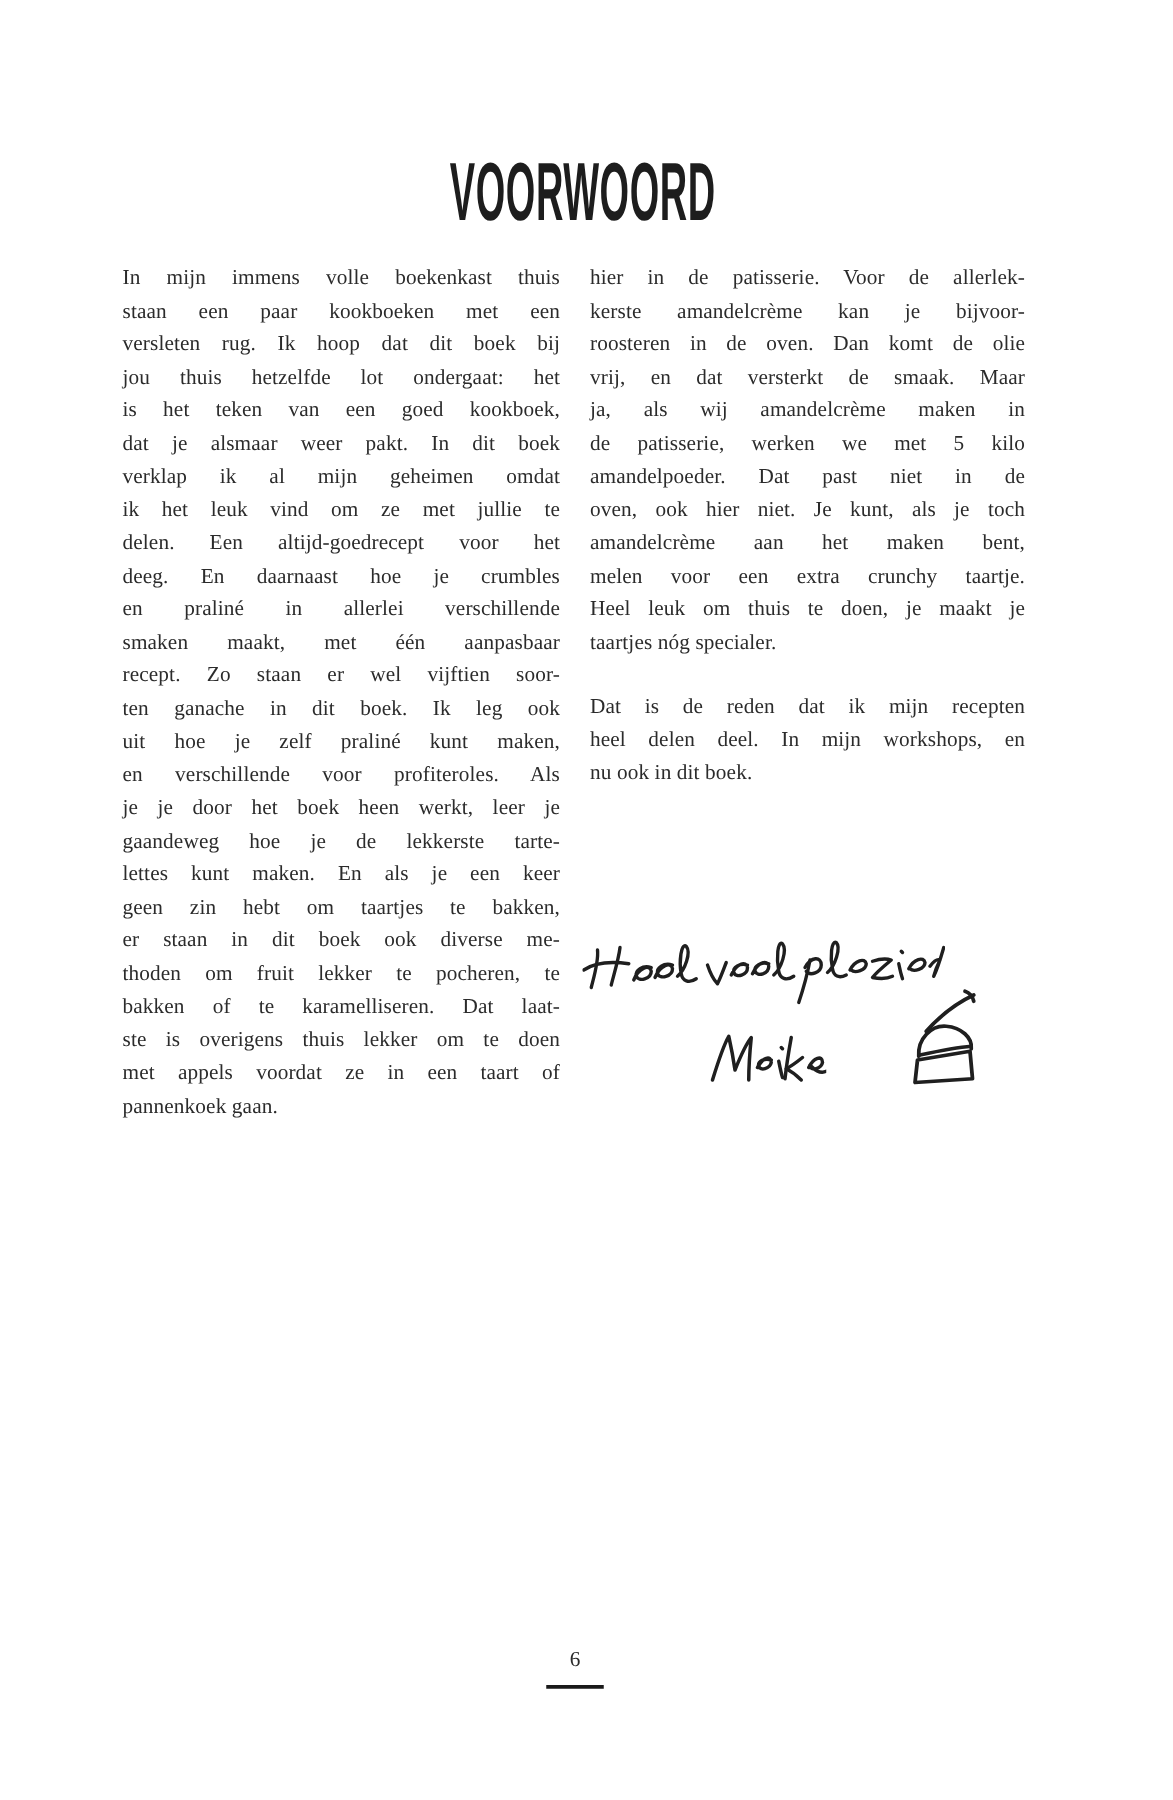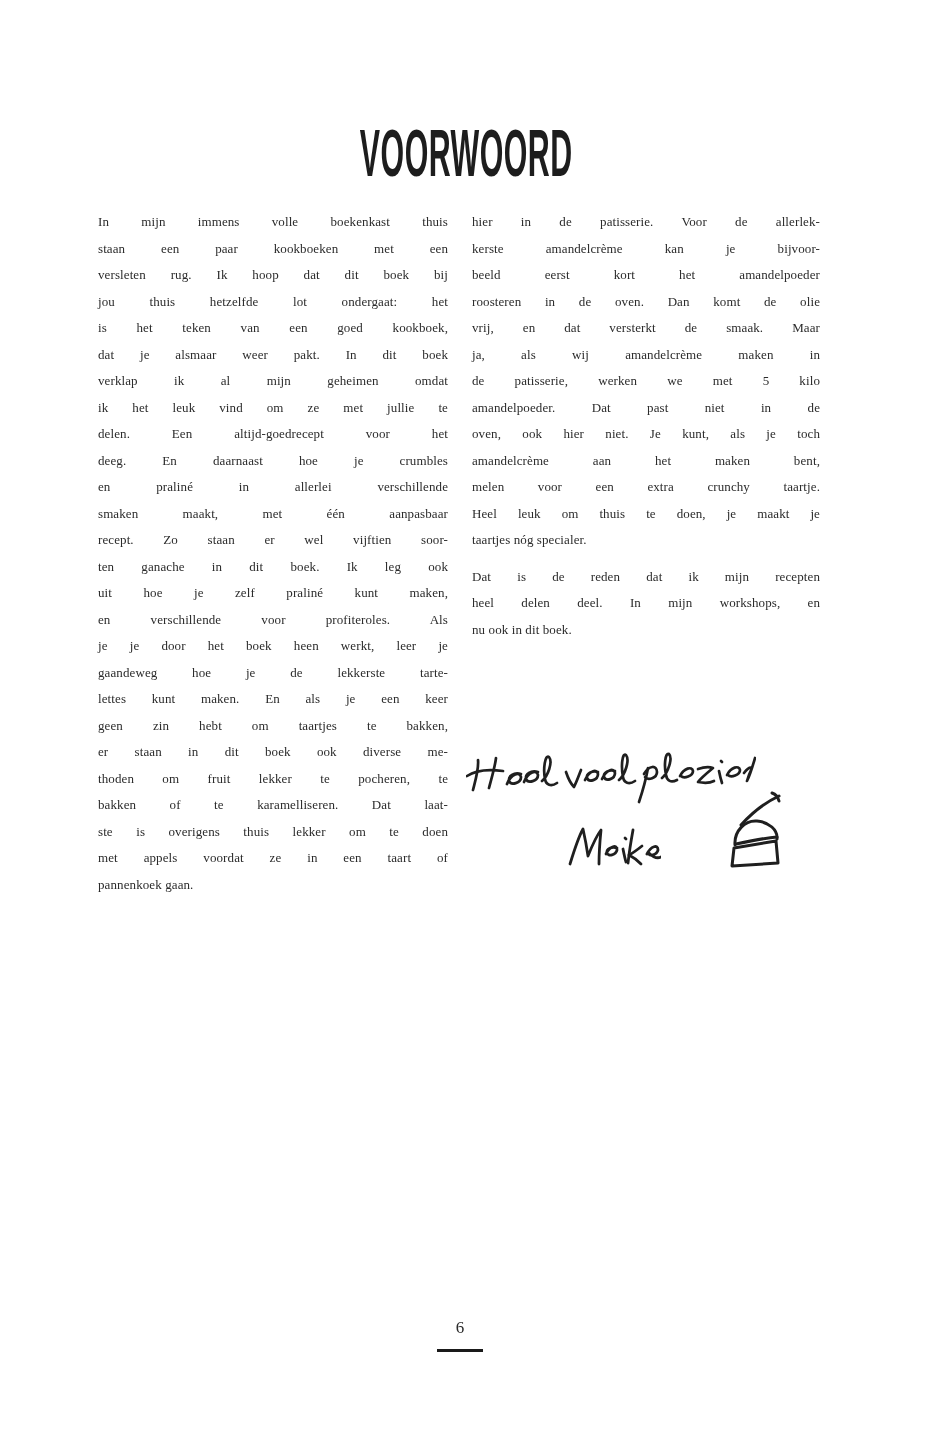--- a/index.html
+++ b/index.html
@@ -27,29 +27,29 @@
     color:#1d1d1d;
     letter-spacing:1px;
     transform:scaleX(0.46);
     transform-origin:center;
     white-space:nowrap;
   }
 
   
   .column{
     position:absolute;top:209px;
-    font-size:13px;
+    font-size:17px;
     line-height:26.5px;
     color:#2b2b2b;
     letter-spacing:0.1px;
   }
   .col-left{left:98px;width:350px;}
   .col-right{left:472px;width:348px;}
   .para{margin:0;}
-  .para + .para{margin-top:10px;}
+  .para + .para{margin-top:25px;}
   .line{
     text-align:justify;
     text-align-last:justify;
     white-space:normal;
   }
   .line.last{
     text-align-last:left;
   }
 
   
@@ -120,21 +120,20 @@
         <div class="line">ste is overigens thuis lekker om te doen</div>
         <div class="line">met appels voordat ze in een taart of</div>
         <div class="line last">pannenkoek gaan.</div>
       </div>
     </div>
 
   <div class="column col-right">
       <div class="para">
         <div class="line">hier in de patisserie. Voor de allerlek-</div>
         <div class="line">kerste amandelcrème kan je bijvoor-</div>
-        <div class="line">beeld eerst kort het amandelpoeder</div>
         <div class="line">roosteren in de oven. Dan komt de olie</div>
         <div class="line">vrij, en dat versterkt de smaak. Maar</div>
         <div class="line">ja, als wij amandelcrème maken in</div>
         <div class="line">de patisserie, werken we met 5 kilo</div>
         <div class="line">amandelpoeder. Dat past niet in de</div>
         <div class="line">oven, ook hier niet. Je kunt, als je toch</div>
         <div class="line">amandelcrème aan het maken bent,</div>
         <div class="line">melen voor een extra crunchy taartje.</div>
         <div class="line">Heel leuk om thuis te doen, je maakt je</div>
         <div class="line last">taartjes nóg specialer.</div>

